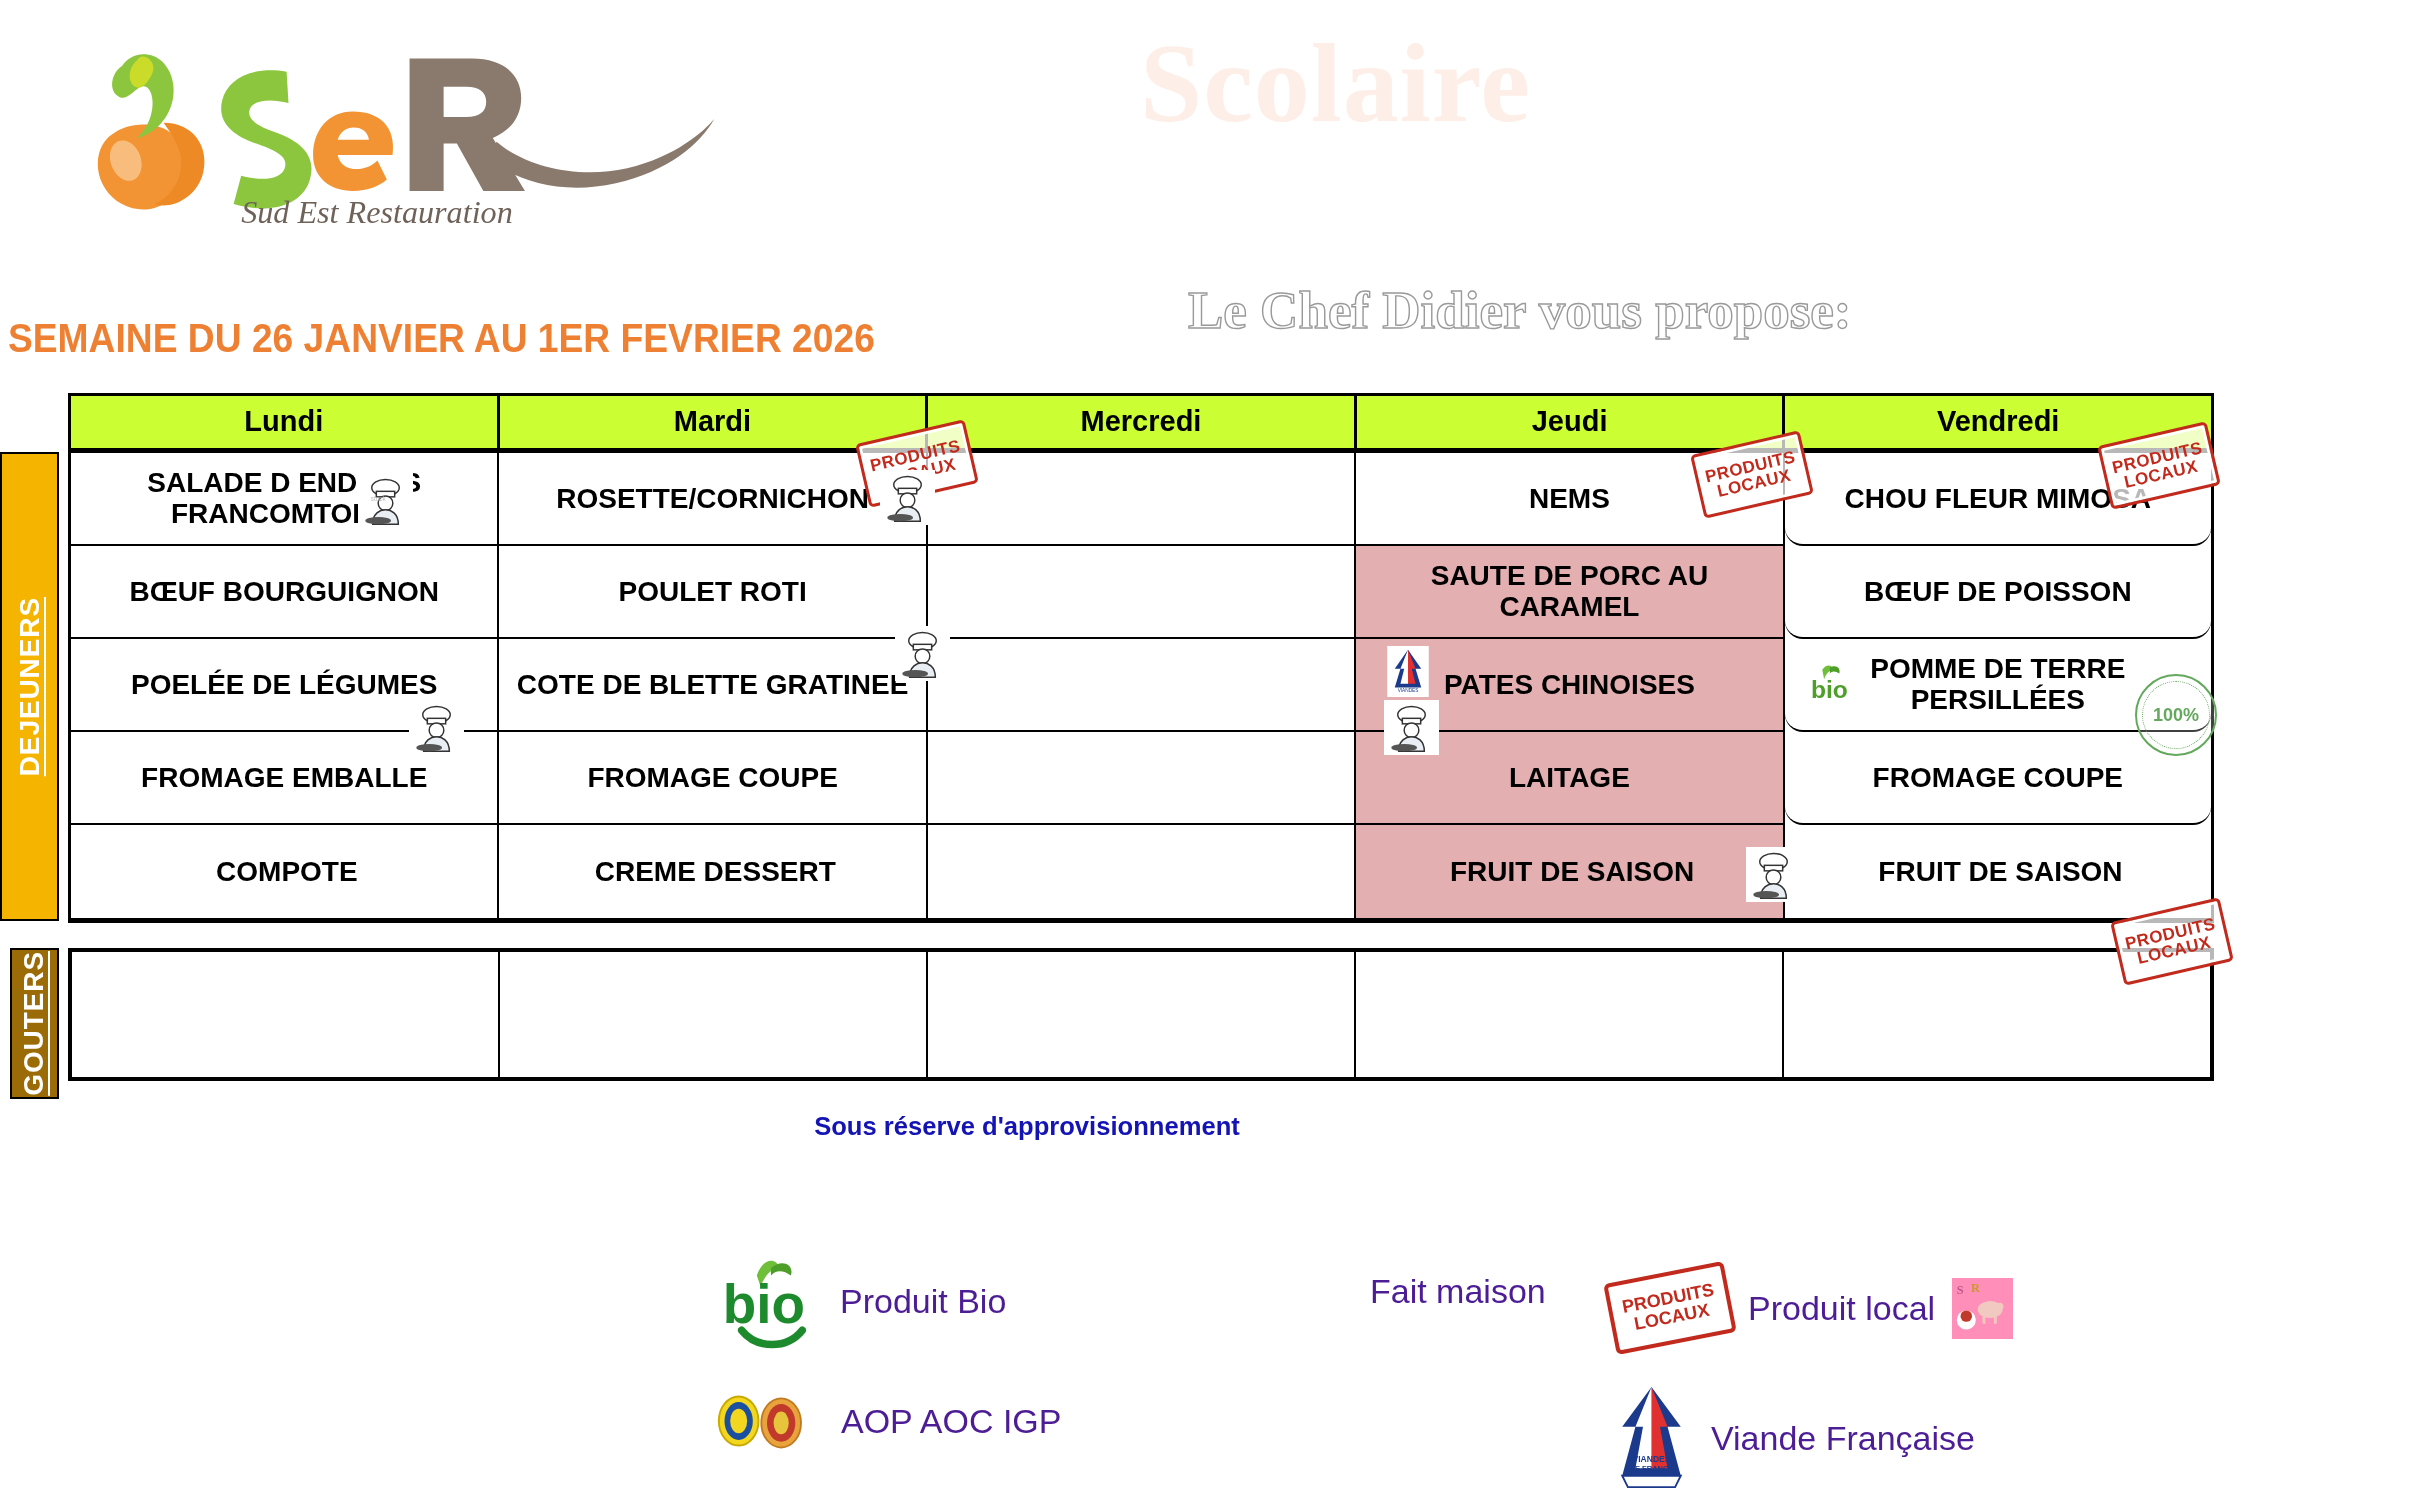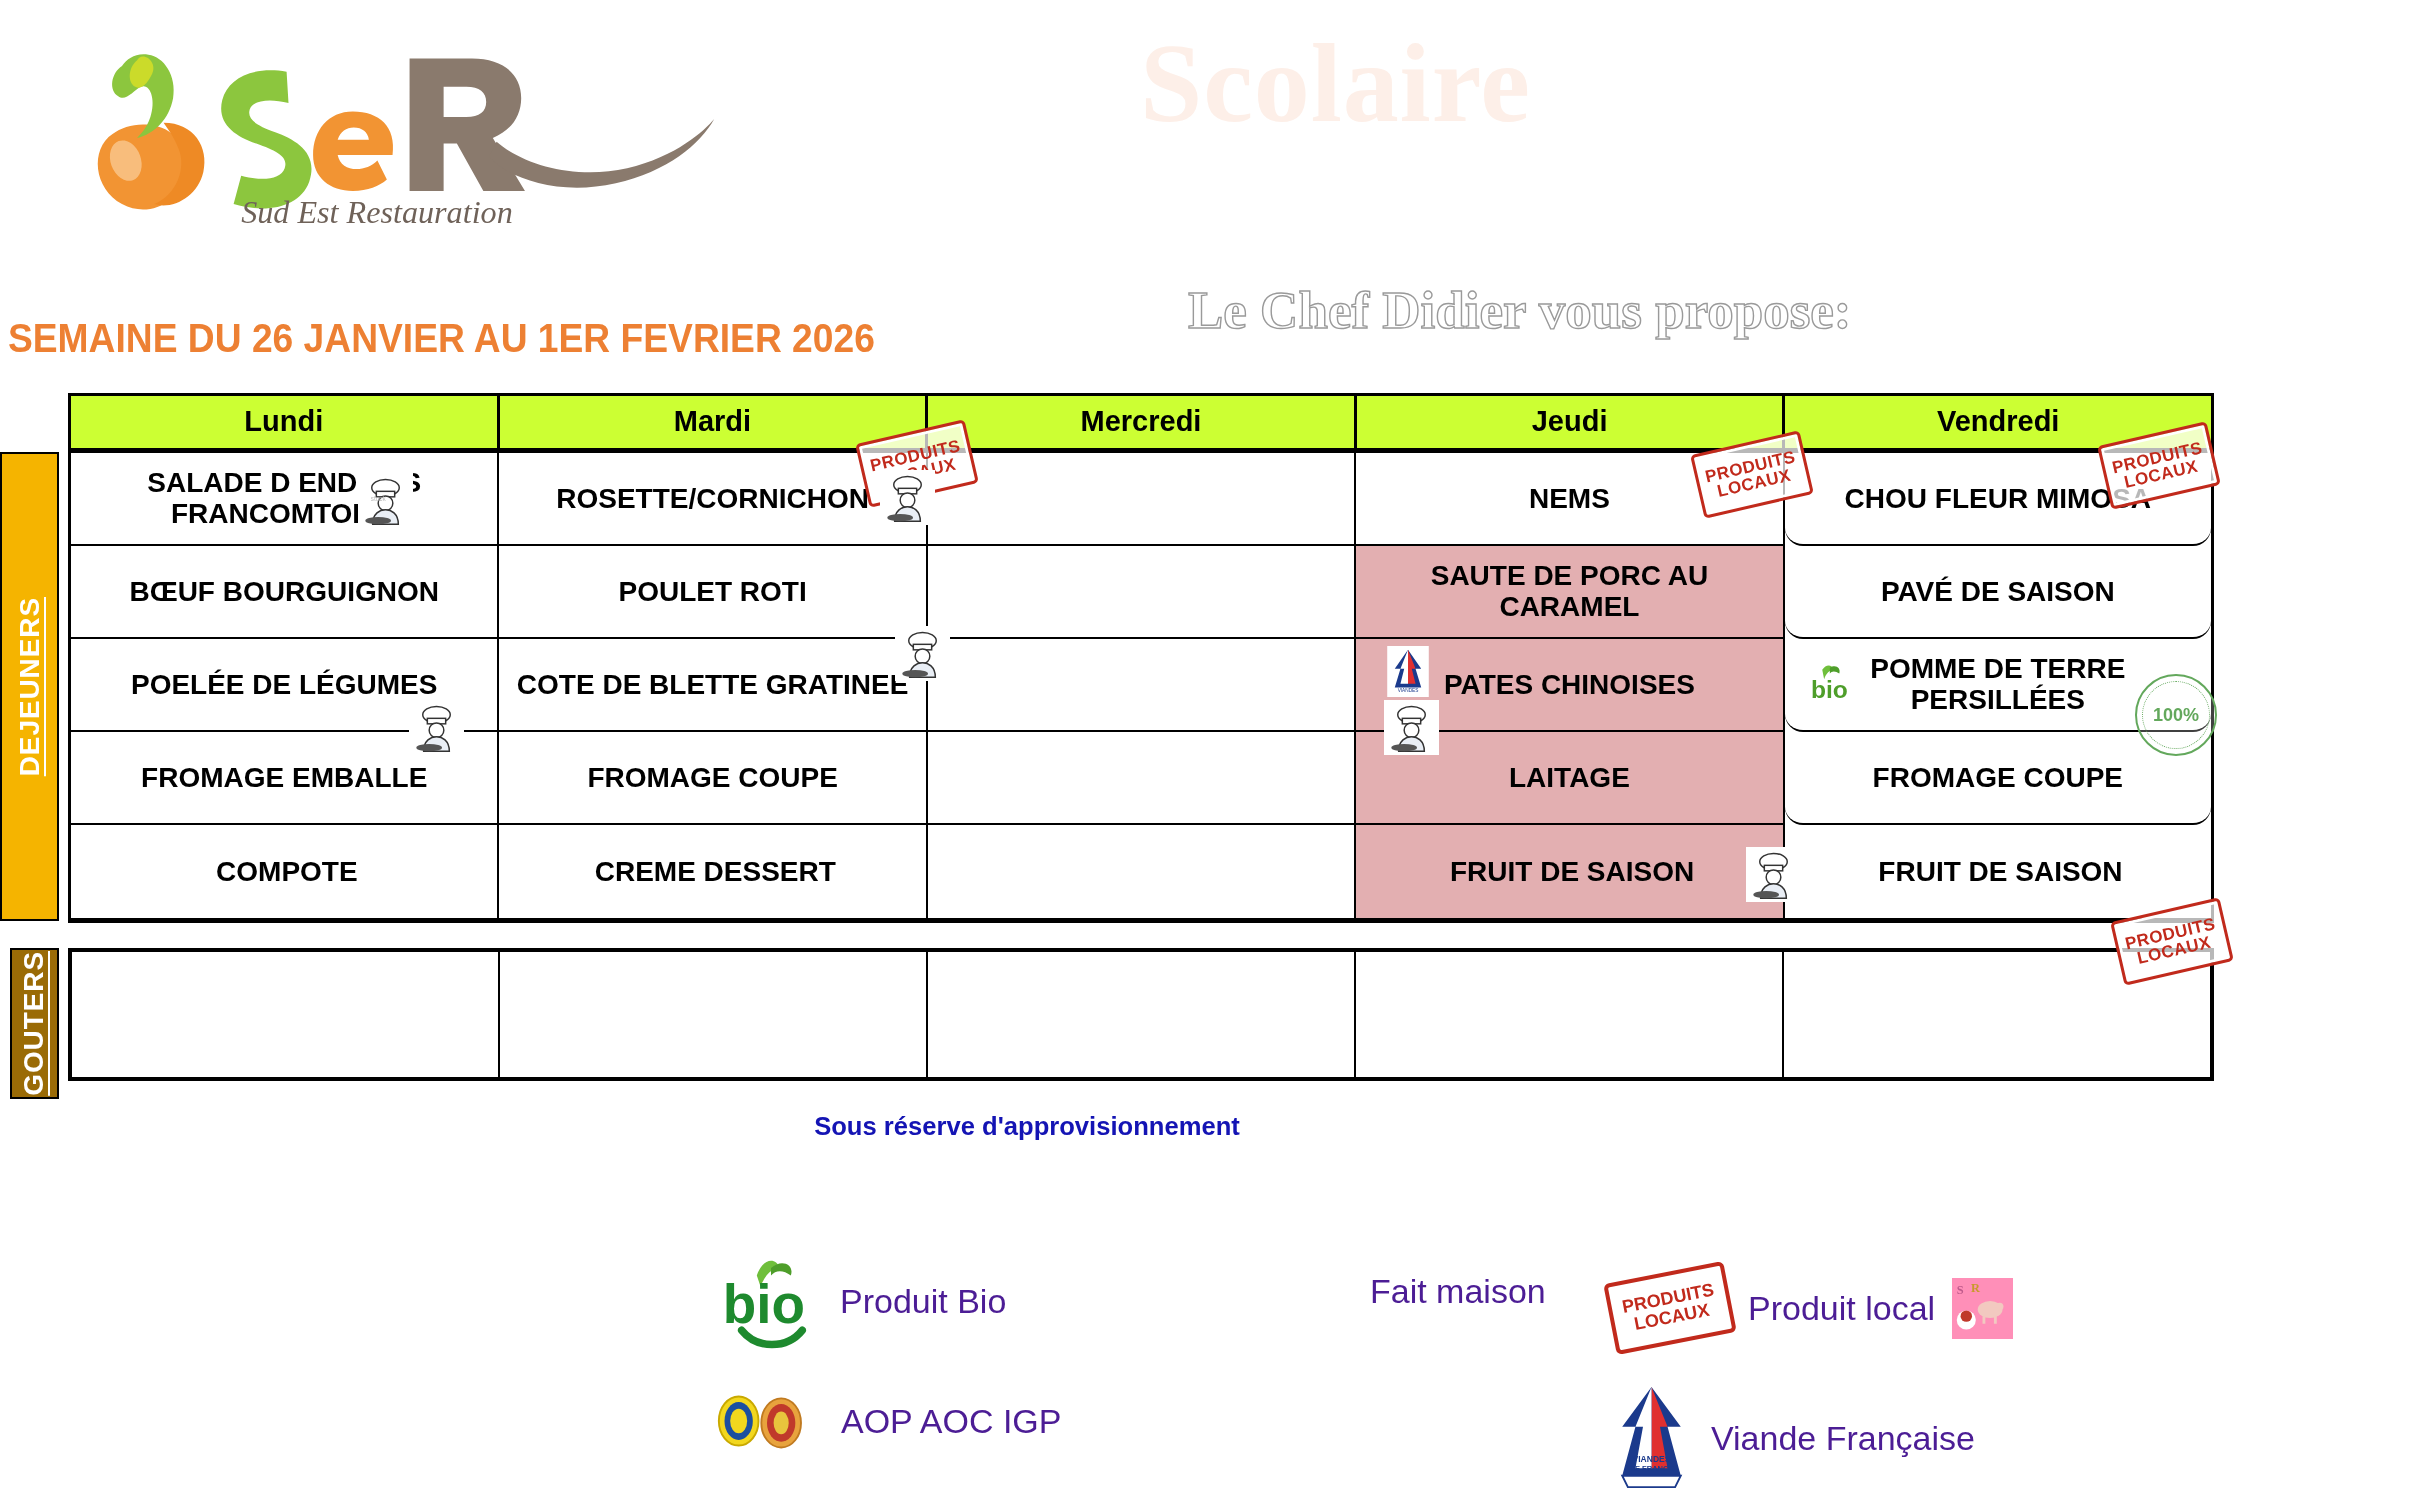--- a/index.html
+++ b/index.html
@@ -242,21 +242,21 @@
       <div class="cell"></div>
       <div class="cell">NEMS</div>
       <div class="cell">CHOU FLEUR MIMOSA</div>
     </div>
 
     <div class="trow">
       <div class="cell">BŒUF BOURGUIGNON</div>
       <div class="cell">POULET ROTI</div>
       <div class="cell"></div>
       <div class="cell pink">SAUTE DE PORC AU CARAMEL</div>
-      <div class="cell">PAVÉ DE SAISON</div>
+      <div class="cell">BŒUF DE POISSON</div>
     </div>
 
     <div class="trow">
       <div class="cell">POELÉE DE LÉGUMES</div>
       <div class="cell">COTE DE BLETTE GRATINEE</div>
       <div class="cell"></div>
       <div class="cell pink">PATES CHINOISES</div>
       <div class="cell">POMME DE TERRE PERSILLÉES</div>
     </div>
 

